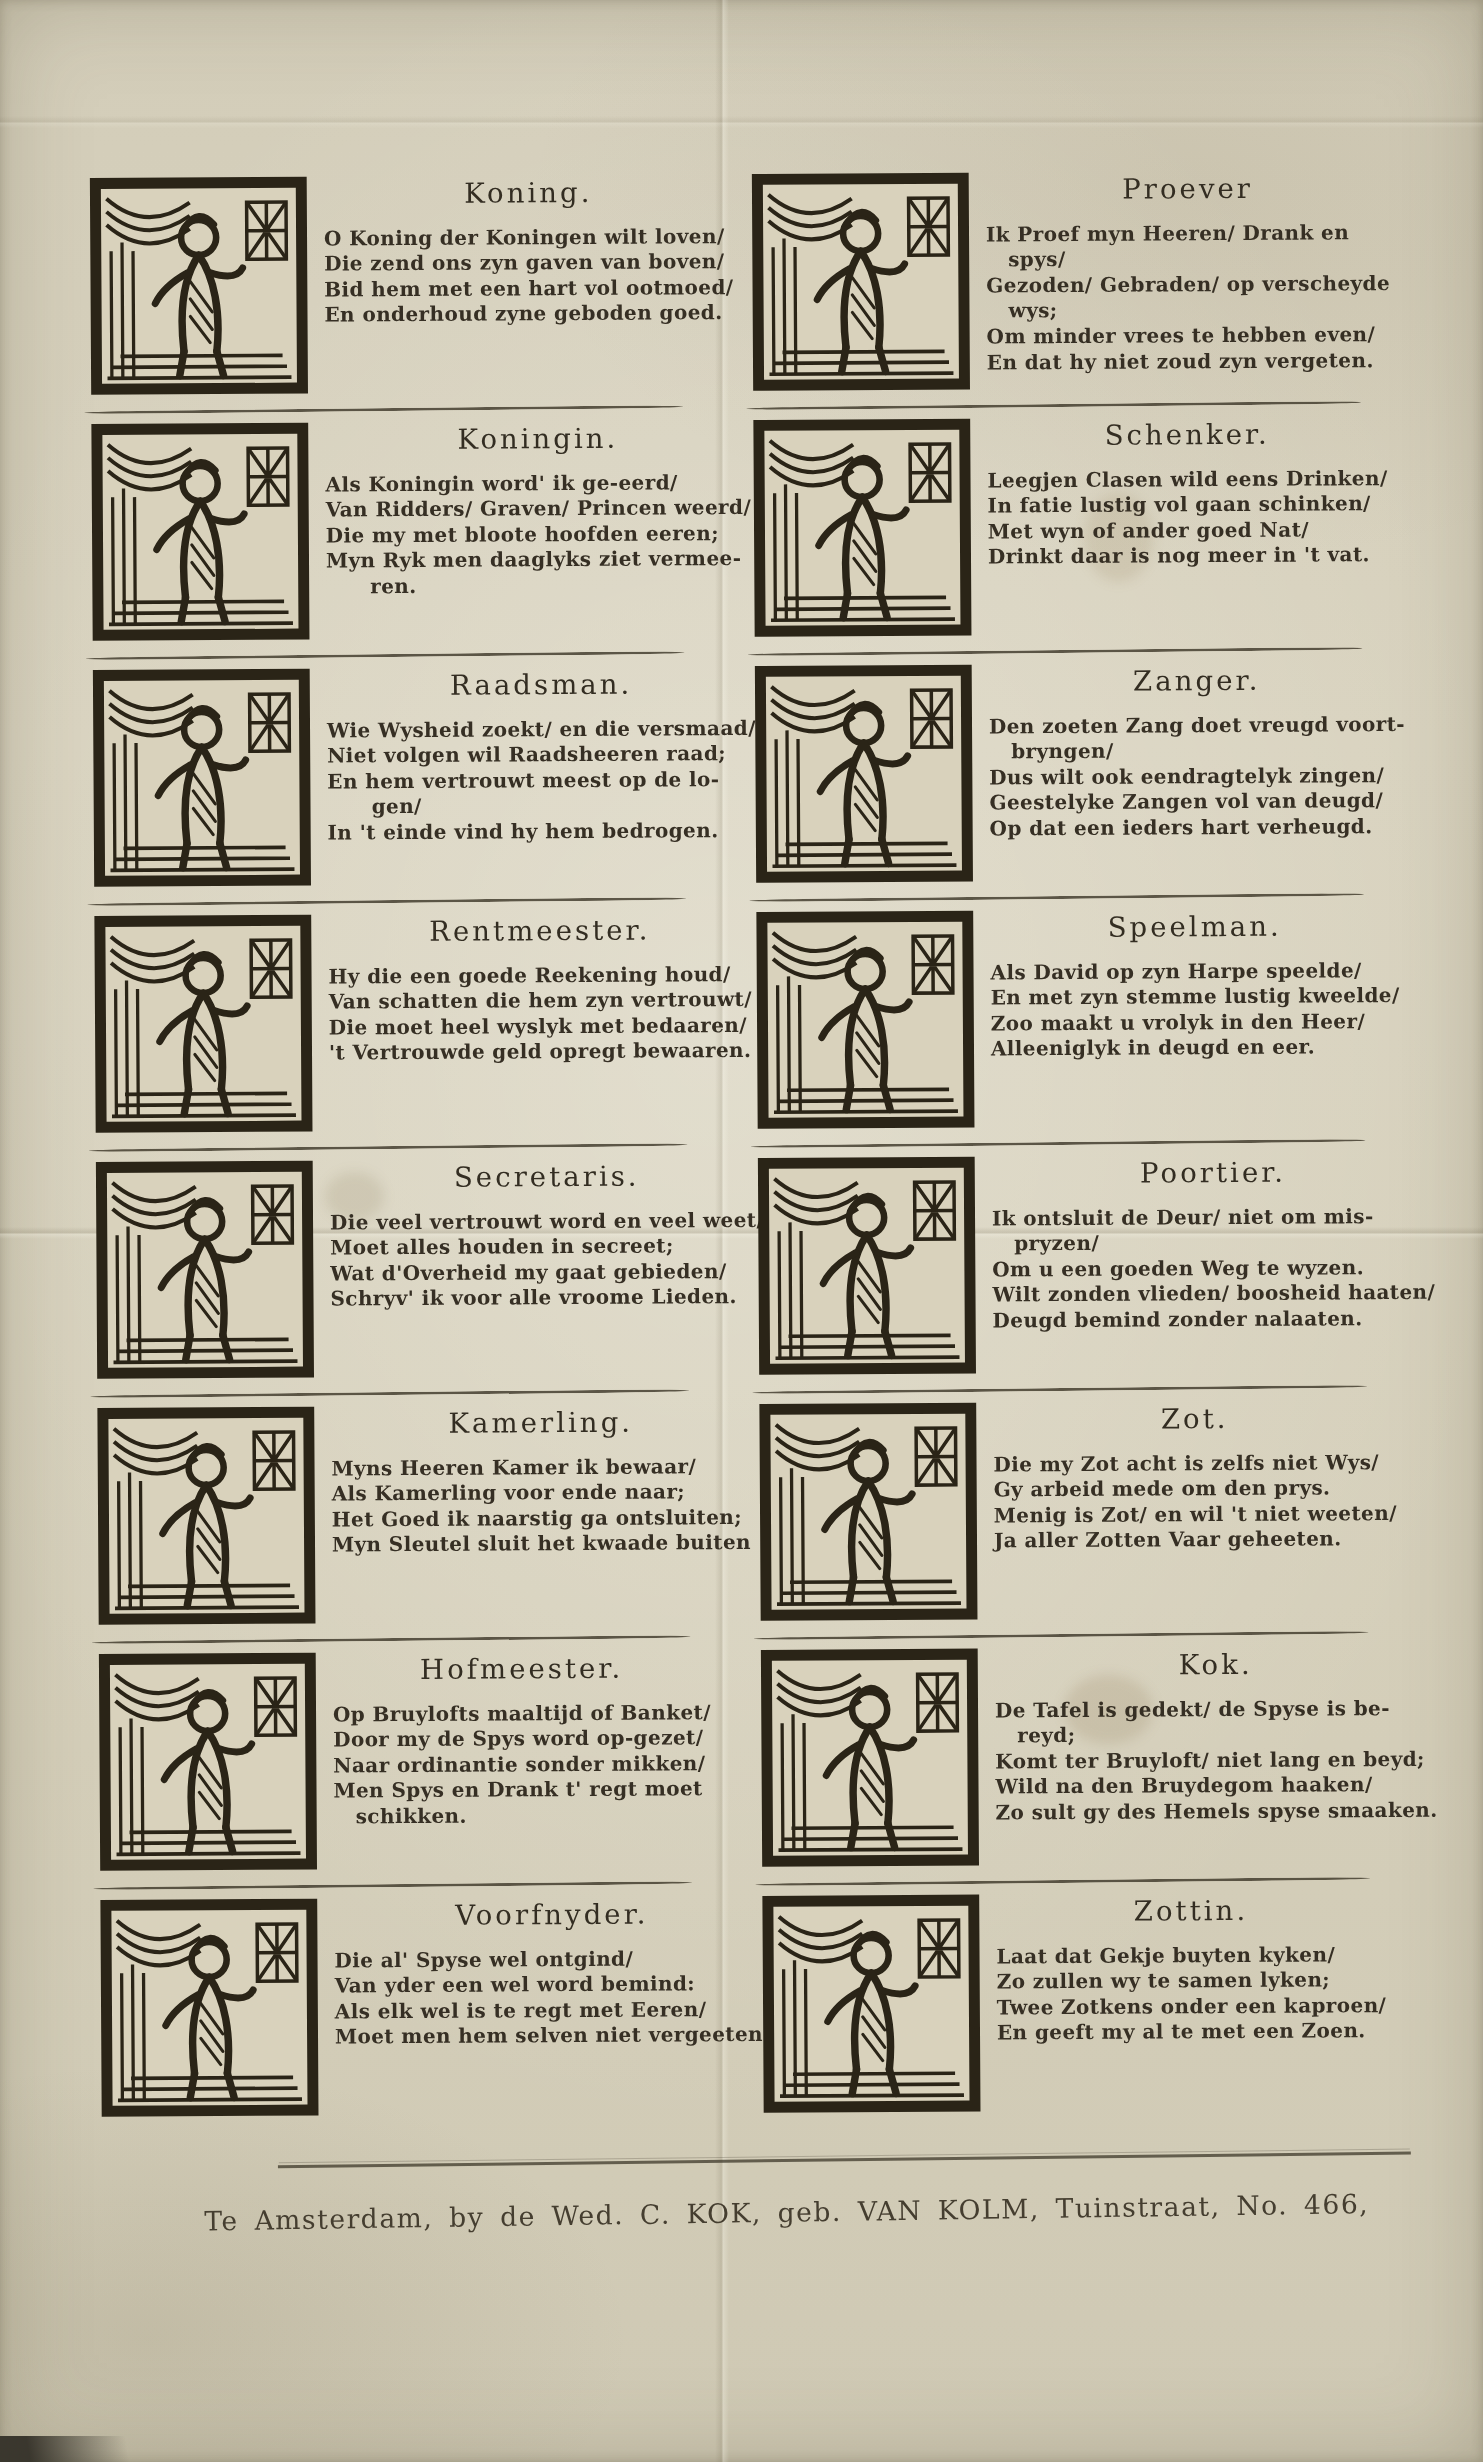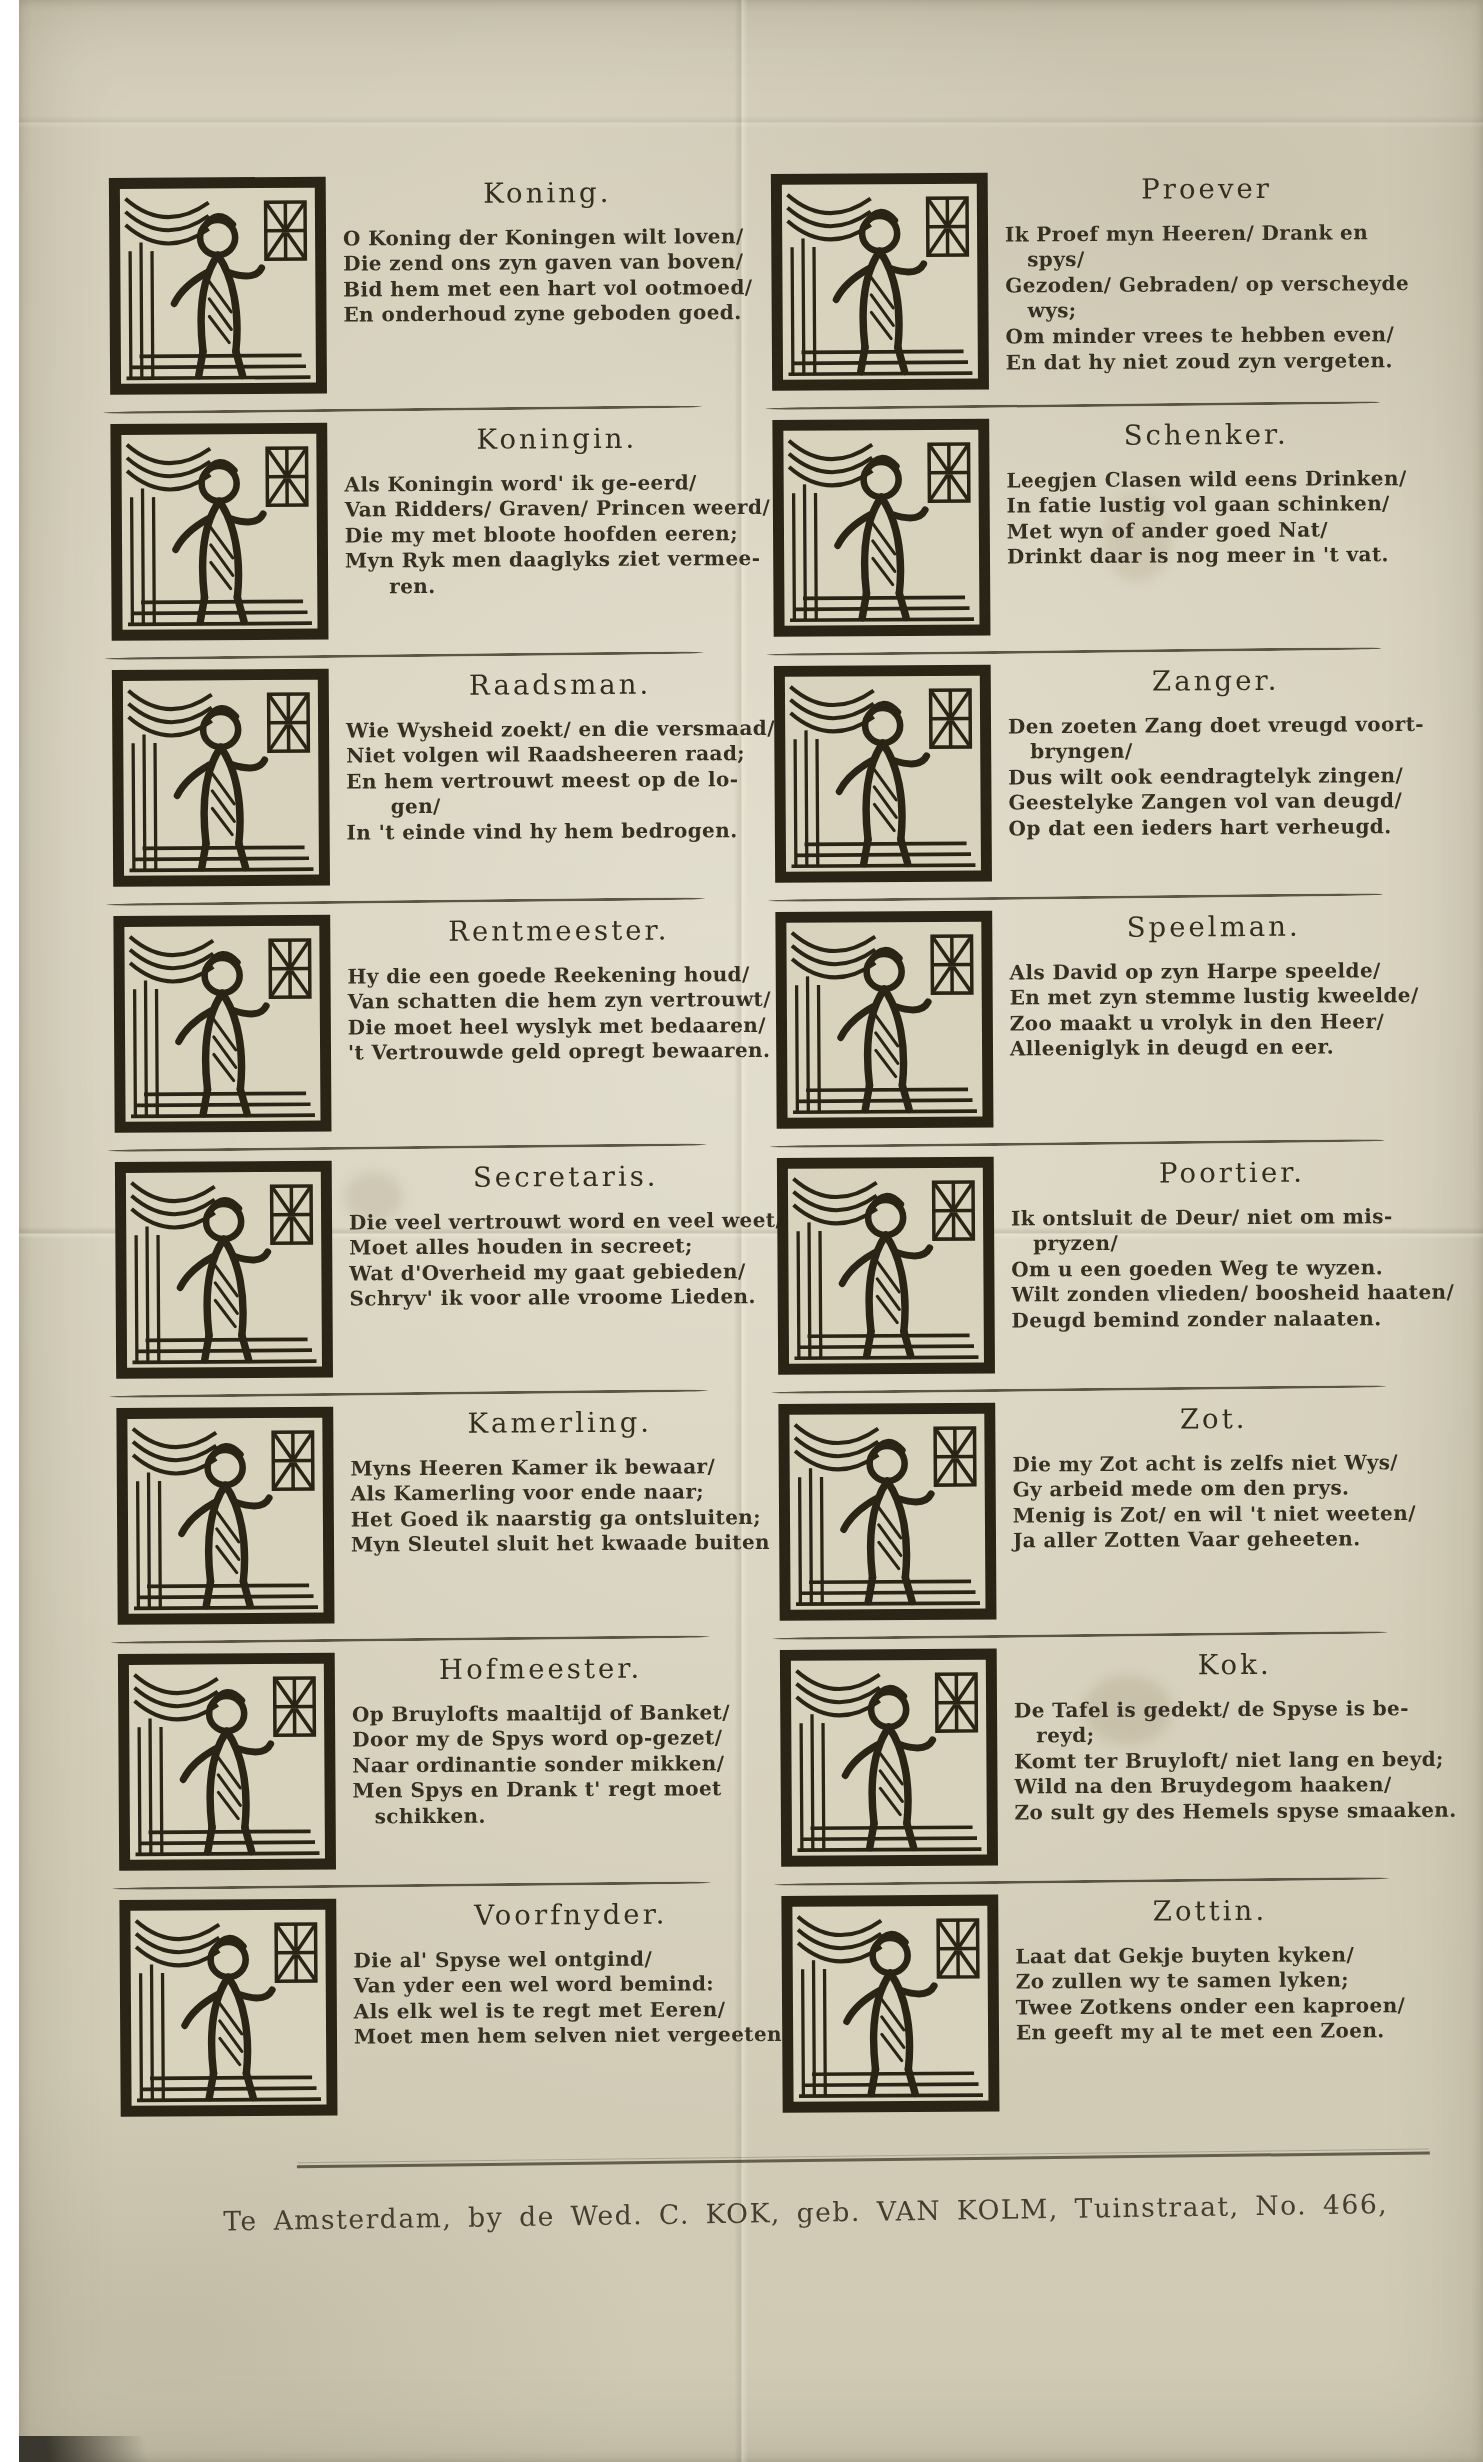--- a/index.html
+++ b/index.html
@@ -3,21 +3,21 @@
 <meta charset="utf-8">
 <style>
   html,body{margin:0;padding:0;width:1484px;height:2463px;overflow:hidden;
     font-family:"DejaVu Serif", serif;}
   .paper{position:absolute;inset:0;
     background:
       radial-gradient(ellipse 1182px 1576px at 48% 42%, rgba(255,255,250,.28), rgba(0,0,0,0) 70%),
       radial-gradient(ellipse 887px 493px at 80% 8%, rgba(120,105,75,.10), rgba(0,0,0,0) 75%),
       radial-gradient(ellipse 690px 394px at 10% 95%, rgba(110,100,70,.14), rgba(0,0,0,0) 70%),
       linear-gradient(180deg,#d3cdb9 0%,#d8d2be 30%,#d5cfba 65%,#cfc9b4 100%);
-    box-shadow: inset 0 0 89px rgba(80,70,45,.25), inset 0 0 11.8px rgba(60,50,30,.25); margin-left: 19px;}
+    box-shadow: inset 0 0 89px rgba(80,70,45,.25), inset 0 0 11.8px rgba(60,50,30,.25);}
   .crease-v{position:absolute;top:0;bottom:0;width:13.8px;
     background:linear-gradient(90deg,rgba(0,0,0,0),rgba(90,80,55,.14) 45%,rgba(255,255,245,.25) 60%,rgba(0,0,0,0));}
   .crease-h{position:absolute;left:0;right:0;height:11.8px;
     background:linear-gradient(180deg,rgba(0,0,0,0),rgba(90,80,55,.16) 45%,rgba(255,255,245,.22) 62%,rgba(0,0,0,0));}
   .stain{position:absolute;border-radius:50%;filter:blur(5.9px);}
   .corner-dark{position:absolute;left:0;bottom:0;width:148px;height:25.6px;
     background:linear-gradient(80deg,#3a372e 20%,rgba(58,55,46,0) 85%);}
   .content{position:absolute;left:95px;top:165px;width:1281px;transform:rotate(-0.35deg);}
   .grid{display:grid;grid-template-columns:603px 619px;column-gap:59px;}
   .panel{position:relative;display:flex;height:246px;align-items:flex-start;}

